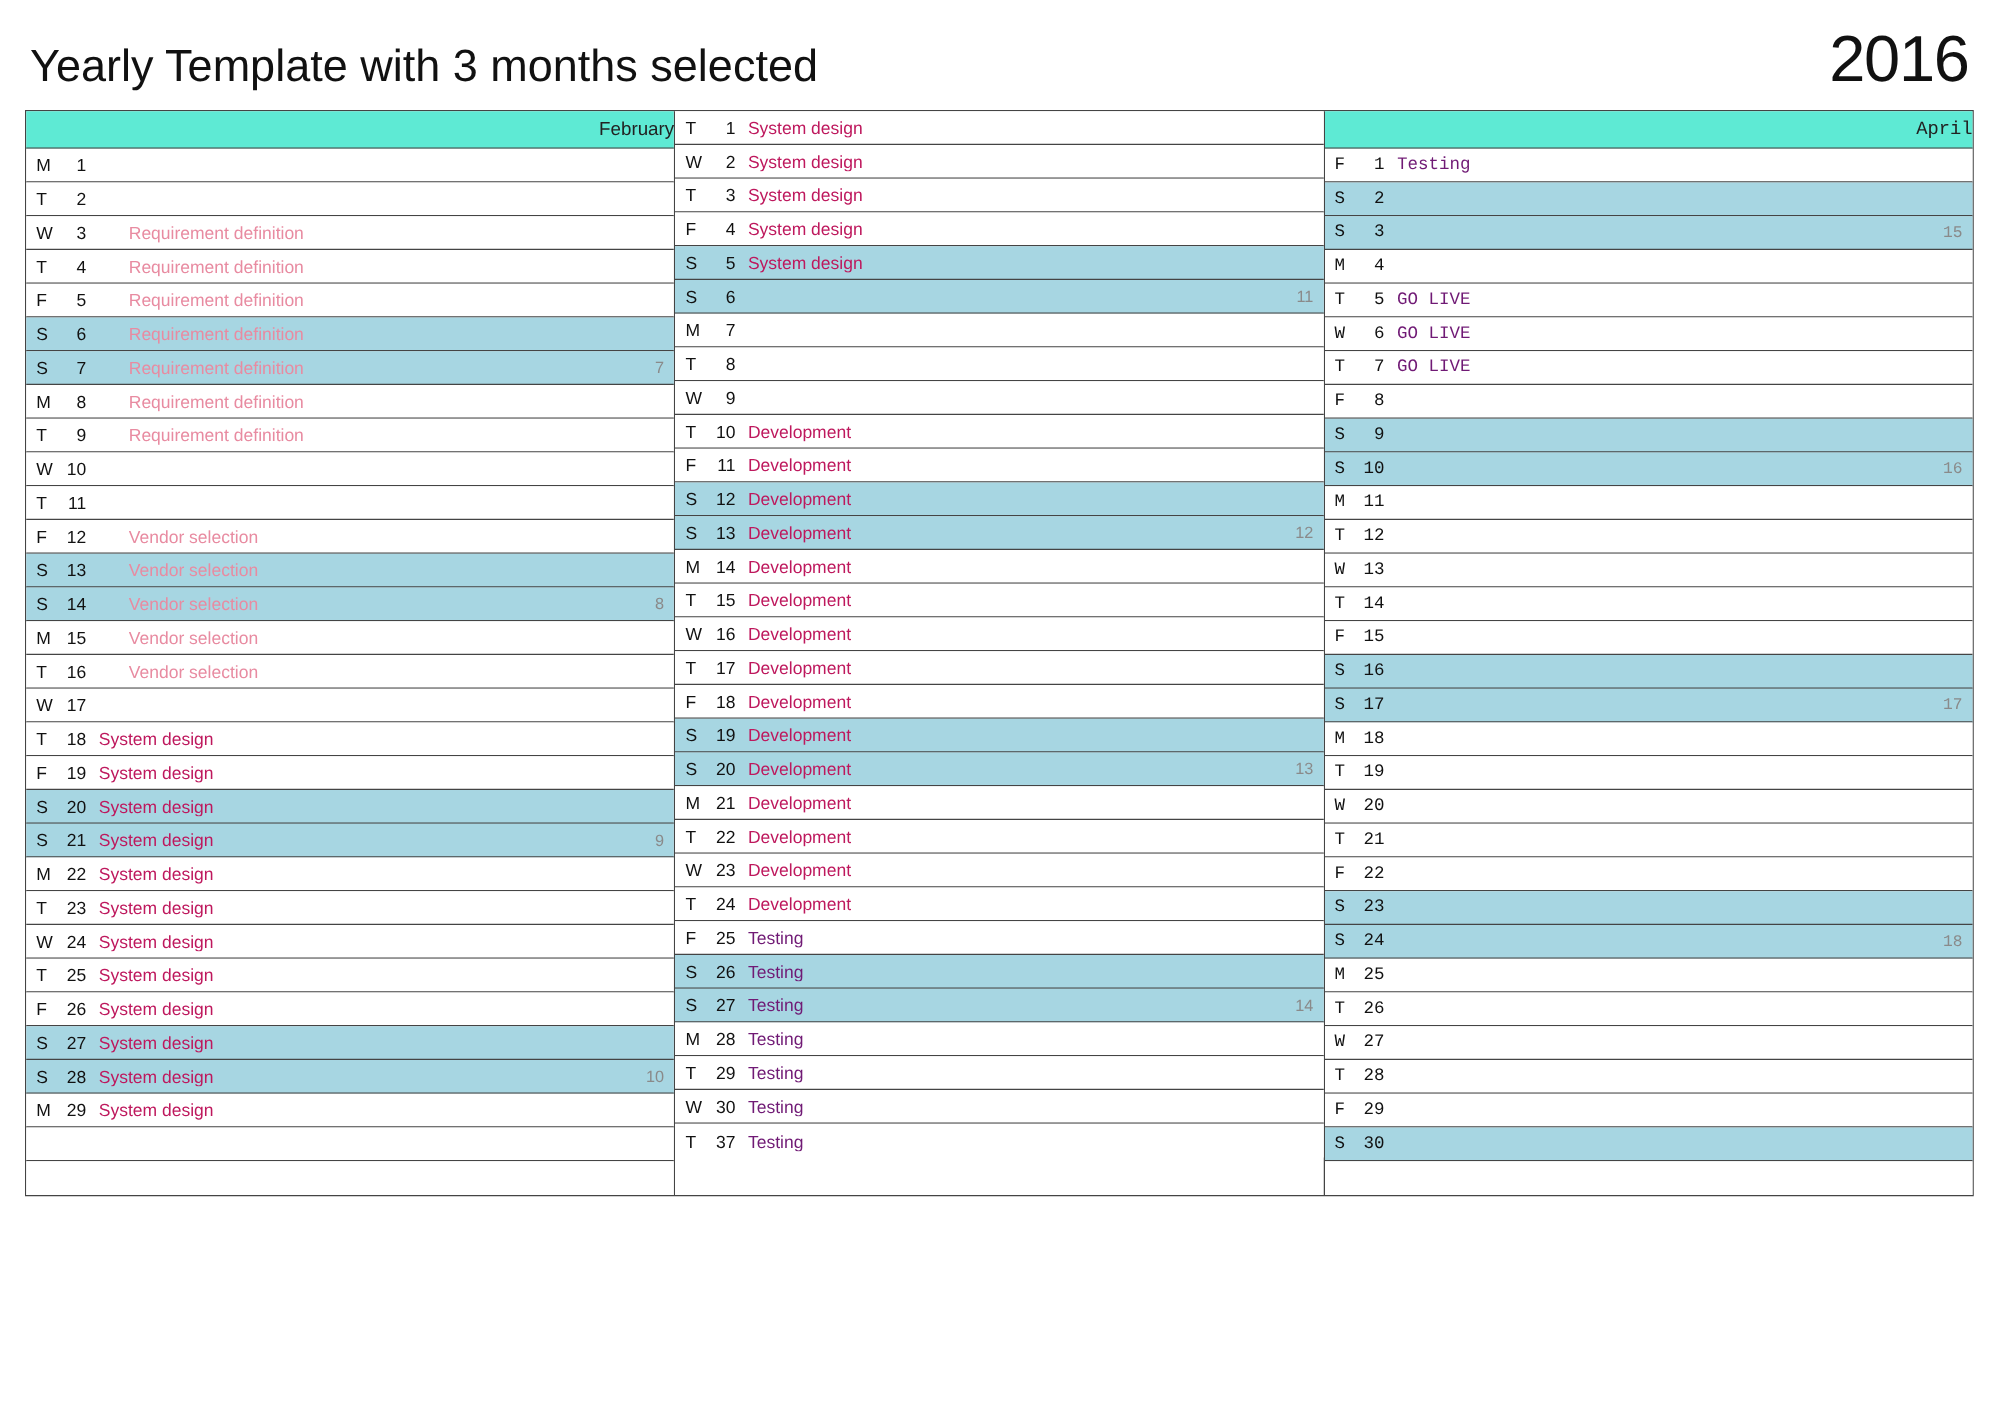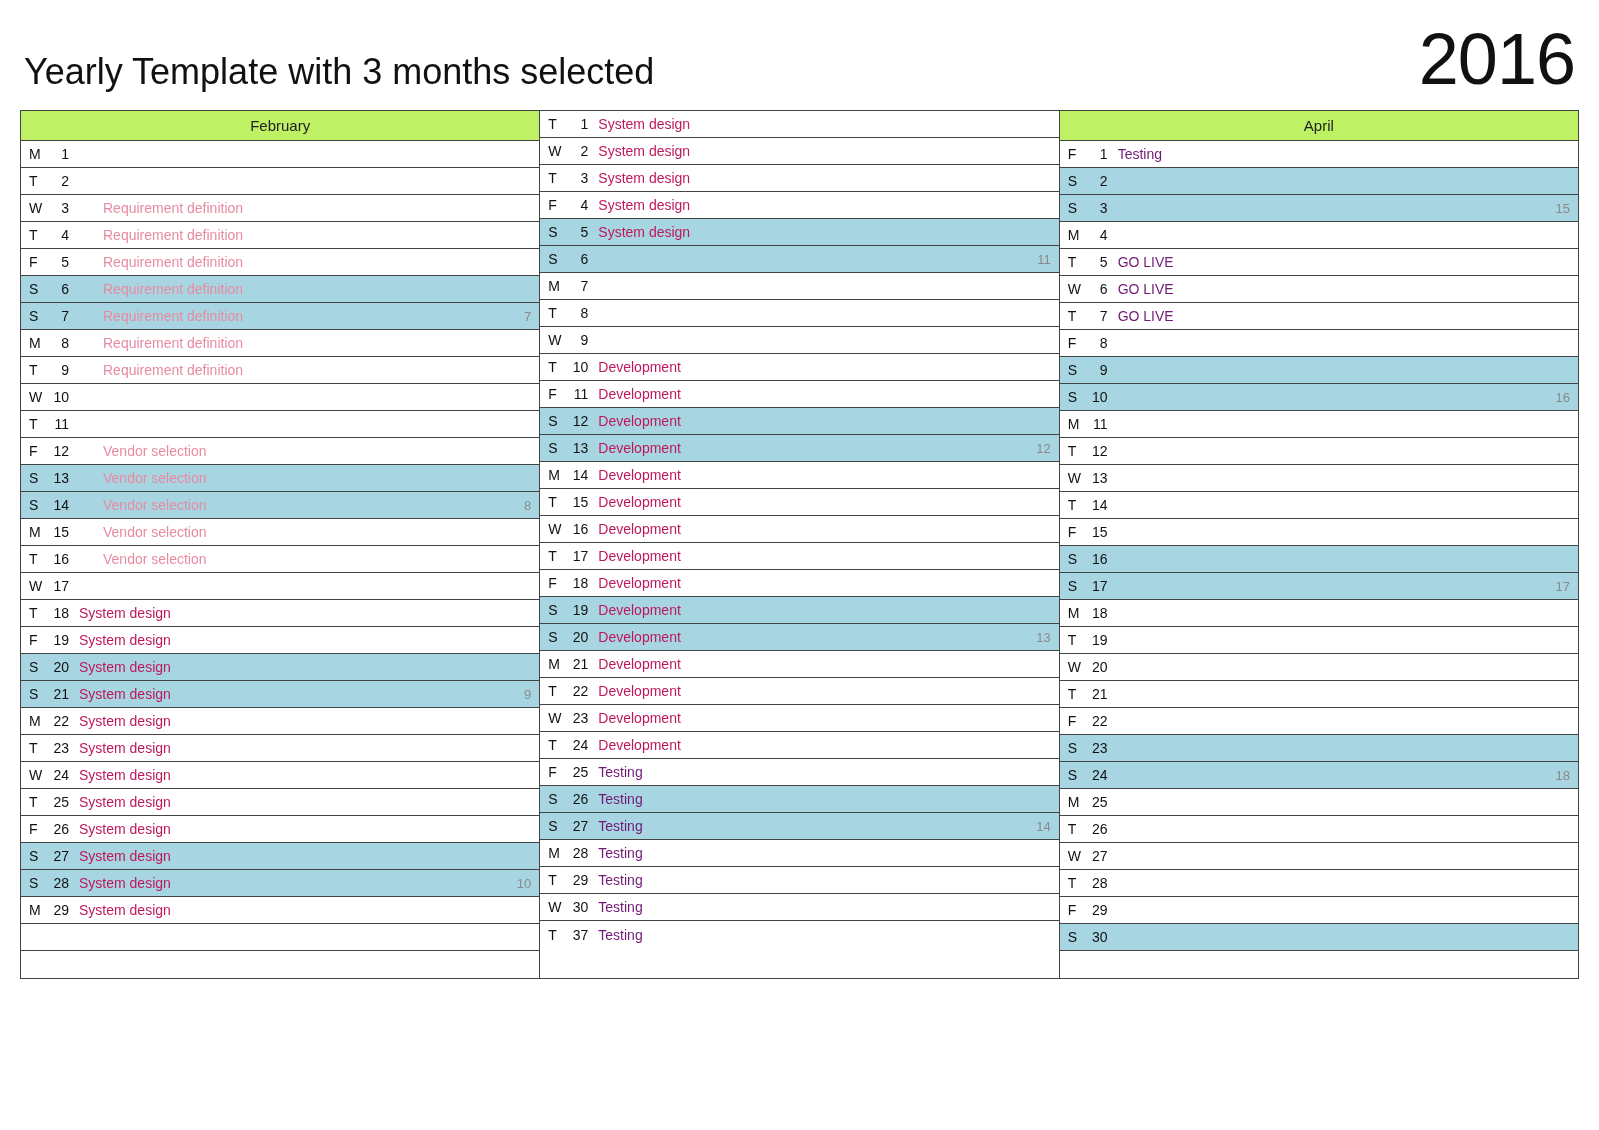--- a/index.html
+++ b/index.html
@@ -14,43 +14,43 @@
       align-items: baseline;
       padding: 0 4px 10px 4px;
       text-align: right;
     }
     .title {
       font-size: 36px;
       font-weight: 400;
       color: #111;
     }
     .year {
-      font-size: 72px;
+      font-size: 52px;
       font-weight: 400;
       color: #111;
       letter-spacing: -1px;
     }
     .calendar {
       display: flex;
       border: 1px solid #444;
     }
     .month-col {
       flex: 1 1 0;
       display: flex;
       flex-direction: column;
       border-right: 1px solid #444;
     }
-    .month-col:last-child { border-right: none; }
+    .month-col:last-child { border-right: none; font-family: Liberation Mono, monospace; }
     .month-header {
-      text-align: center;
+      text-align: right;
       padding: 6px 0;
       font-size: 15px;
       color: #222;
       border-bottom: 1px solid #444;
-      background: #bef264;
+      background: #5eead4;
     }
     .day-row {
       display: flex;
       align-items: center;
       position: relative;
       height: 27px;
       border-bottom: 1px solid #444;
       font-size: 14px;
       padding: 0 8px;
       background: #fff;

